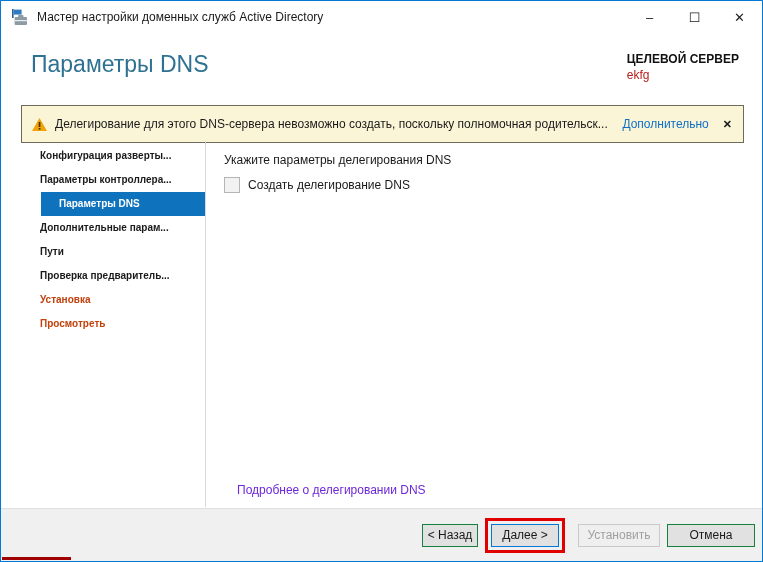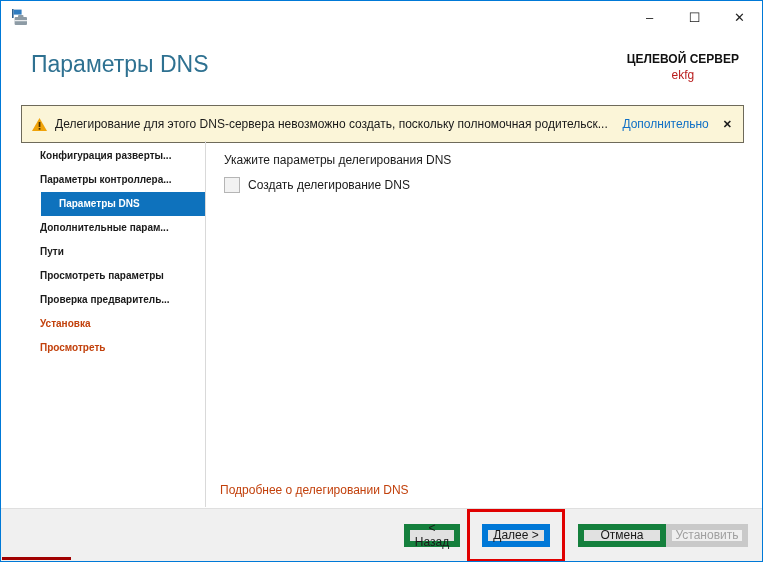--- a/index.html
+++ b/index.html
@@ -9,21 +9,21 @@
     font-family:"Liberation Sans", sans-serif;color:#1a1a1a;
   }
   
   .titlebar{position:absolute;top:0;left:0;right:0;height:32px;display:flex;align-items:center;background:#ffffff;}
   .app-icon{margin-left:9px;width:19px;height:17px;flex:0 0 auto;}
   .title-text{margin-left:8px;font-size:12px;white-space:nowrap;}
   .win-controls{margin-left:auto;display:flex;height:100%;}
   .win-btn{width:45px;height:100%;display:flex;align-items:center;justify-content:center;font-size:13px;color:#222;cursor:default;}
   
   .page-title{position:absolute;left:30px;top:50px;font-size:23px;color:#2e7191;}
-  .target{position:absolute;right:23px;top:50px;text-align:center;line-height:16px;}
+  .target{position:absolute;right:23px;top:50px;text-align:left;line-height:16px;}
   .target-label{font-size:12px;font-weight:bold;color:#111;}
   .target-server{font-size:12px;color:#b91c1c;}
   
   .banner{
     position:absolute;left:20px;top:104px;width:723px;height:38px;box-sizing:border-box;
     background:#fbf5d8;border:1px solid #6e6a5a;display:flex;align-items:center;font-size:12px;
   }
   .warn-icon{margin:0 8px 0 10px;flex:0 0 auto;display:flex;}
   .banner-text{flex:1;white-space:nowrap;overflow:hidden;color:#1a1a1a;}
   .banner-link{color:#0f6fc5;margin:0 14px 0 6px;white-space:nowrap;cursor:pointer;}
@@ -34,54 +34,55 @@
     border-right:1px solid #d9d9d9;padding-top:3px;font-size:10px;font-weight:bold;
   }
   .nav-item{height:24px;line-height:24px;padding-left:39px;white-space:nowrap;overflow:hidden;cursor:default;}
   .nav-item.selected{margin-left:40px;padding-left:18px;background:#0e72bd;color:#ffffff;}
   .nav-item.disabled{color:#c2410c;}
   .content{position:absolute;left:206px;top:140px;right:0;bottom:54px;}
   .instruction{position:absolute;left:17px;top:12px;font-size:12px;}
   .checkbox-row{position:absolute;left:17px;top:36px;display:flex;align-items:center;}
   .checkbox{width:14px;height:14px;background:#f2f2f2;border:1px solid #b5b5b5;box-sizing:content-box;}
   .checkbox-label{margin-left:8px;font-size:12px;}
-  .learn-link{position:absolute;left:13px;bottom:10px;font-size:12px;color:#c2410c;cursor:pointer;}
+  .learn-link{position:absolute;left:30px;bottom:10px;font-size:12px;color:#6d28d9;cursor:pointer;}
   
   .footer{
     position:absolute;left:0;right:0;bottom:0;height:53px;box-sizing:border-box;
     background:#f0f0f0;border-top:1px solid #dfdfdf;
     display:flex;align-items:center;justify-content:flex-end;padding-right:7px;
   }
   .btn{
     height:23px;font-size:12px;font-family:inherit;color:#1a1a1a;
-    background:#e1e1e1;border:6px solid #15803d;box-sizing:border-box;
+    background:#e1e1e1;border:1px solid #15803d;box-sizing:border-box;
     display:inline-flex;align-items:center;justify-content:center;padding:0;cursor:pointer;
   }
   .btn-back{width:56px;margin-right:7px;}
-  .red-box{border:3px solid #e00000;padding:12px;margin-right:13px;line-height:0;}
+  .red-box{border:3px solid #e00000;padding:3px;margin-right:13px;line-height:0;}
   .btn-next{width:68px;border-color:#0078d7;}
   .btn-install{width:82px;margin-right:7px;background:#efefef;border-color:#c9c9c9;color:#a0a0a0;cursor:default;}
   .btn-cancel{width:88px;}
   .red-artifact{position:absolute;left:1px;bottom:1px;width:69px;height:3px;background:#a00000;}
 </style>
 </head>
 <body>
 
 <div class="window">
 
   <div class="titlebar">
     <span class="app-icon">
       <svg width="19" height="17" viewBox="0 0 19 17">
         <rect x="2" y="0" width="1.6" height="9" fill="#2b5f8f"></rect>
         <rect x="3.6" y="0.6" width="8" height="5" fill="#2f7cc0"></rect>
         <rect x="8" y="6" width="5.5" height="2.4" rx="1" fill="#8d9ba5"></rect>
         <rect x="4.6" y="8" width="12.4" height="8" rx="1" fill="#8d9ba5"></rect>
         <rect x="4.6" y="11.2" width="12.4" height="1" fill="#ffffff"></rect>
       </svg>
     </span>
+    <span class="title-text">Мастер настройки доменных служб Active Directory</span>
     <div class="win-controls">
       <span class="win-btn">–</span>
       <span class="win-btn">☐</span>
       <span class="win-btn">✕</span>
     </div>
   </div>
 
   <div class="page-title">Параметры DNS</div>
   <div class="target">
     <div class="target-label">ЦЕЛЕВОЙ СЕРВЕР</div>
@@ -100,39 +101,38 @@
     <span class="banner-link">Дополнительно</span>
     <span class="banner-close">✕</span>
   </div>
 
   <div class="sidebar">
     <div class="nav-item">Конфигурация разверты...</div>
     <div class="nav-item">Параметры контроллера...</div>
     <div class="nav-item selected">Параметры DNS</div>
     <div class="nav-item">Дополнительные парам...</div>
     <div class="nav-item">Пути</div>
-    <div class="nav-item">Просмотреть параметры</div>
     <div class="nav-item">Проверка предваритель...</div>
     <div class="nav-item disabled">Установка</div>
     <div class="nav-item disabled">Просмотреть</div>
   </div>
 
   <div class="content">
     <div class="instruction">Укажите параметры делегирования DNS</div>
     <div class="checkbox-row">
       <span class="checkbox"></span>
       <span class="checkbox-label">Создать делегирование DNS</span>
     </div>
     <div class="learn-link">Подробнее о делегировании DNS</div>
   </div>
 
   <div class="footer">
     <button class="btn btn-back">&lt; Назад</button>
     <span class="red-box">
       <button class="btn btn-next">Далее &gt;</button>
     </span>
+    <button class="btn btn-install">Установить</button>
     <button class="btn btn-cancel">Отмена</button>
-    <button class="btn btn-install">Установить</button>
   </div>
 
   <div class="red-artifact"></div>
 
 </div>
 
 </body></html>

